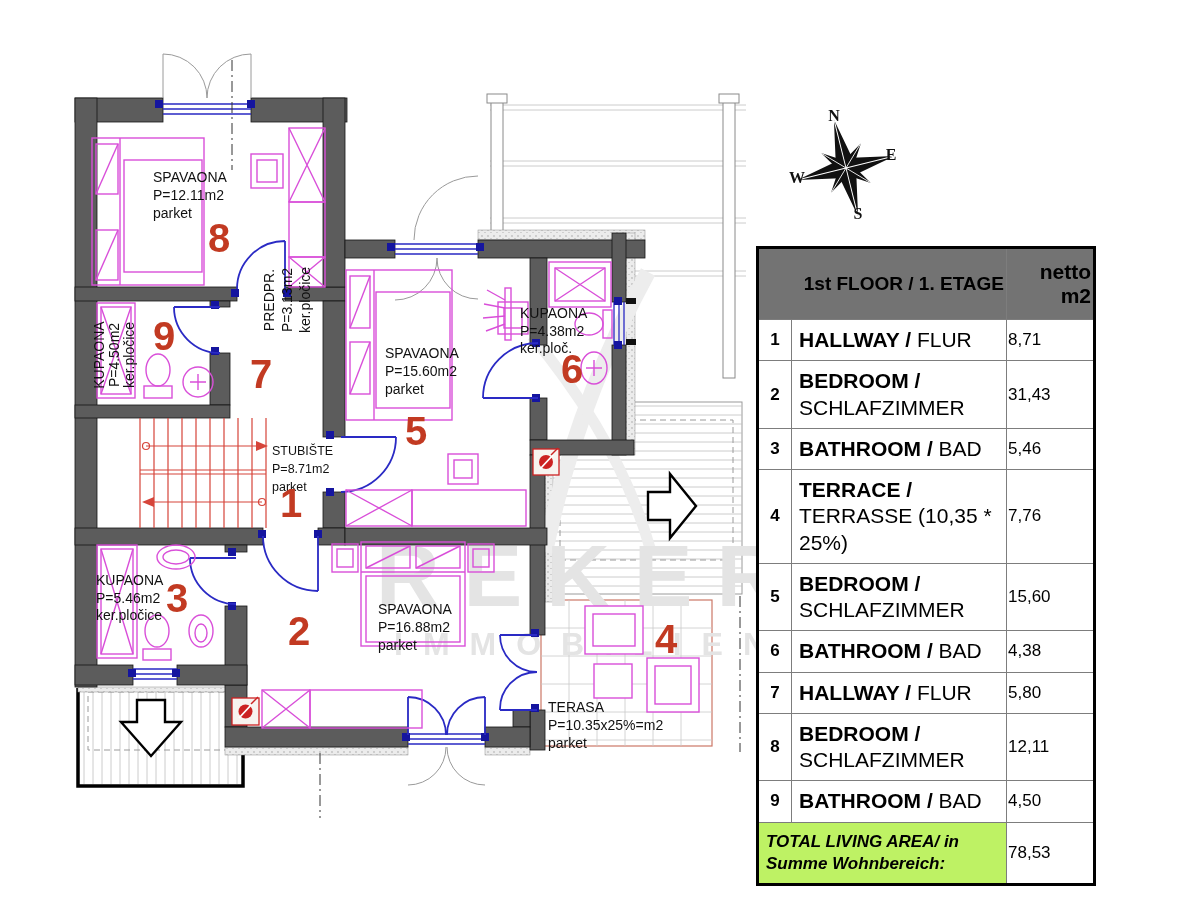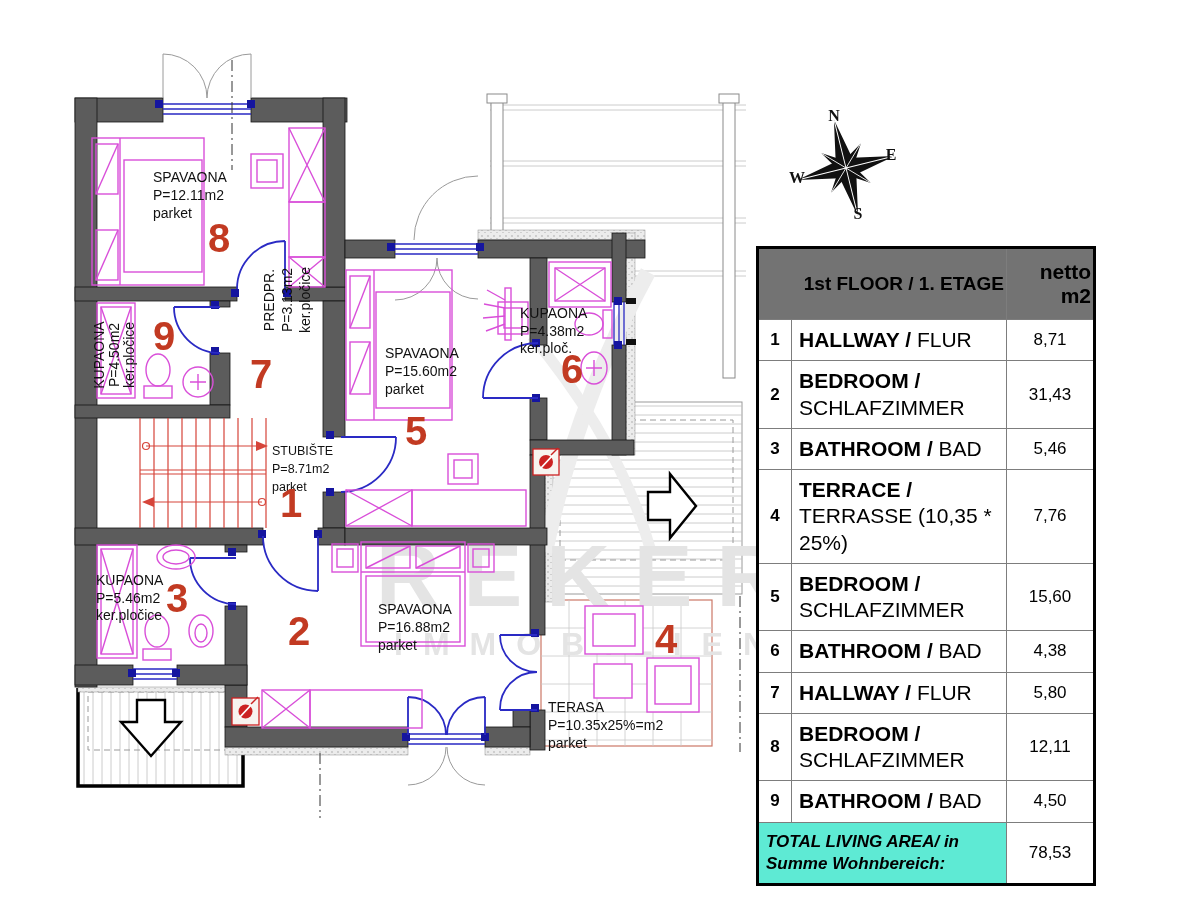--- a/index.html
+++ b/index.html
@@ -32,22 +32,22 @@
   .post{fill:#fff;stroke:#8a8a8a;stroke-width:1}
   
   .table-wrap{position:absolute;left:756px;top:246px;width:340px}
   .table-wrap table{border-collapse:collapse;width:100%;border:3px solid #000;background:#fff}
   .table-wrap td,.table-wrap th{border:1px solid #7d7d7d;vertical-align:middle}
   tr.hdr th{background:#737373;text-align:right;padding:11px 2px;font-size:19px}
   tr.hdr th.unit{font-size:21px}
   td.num{width:30px;text-align:center;font-weight:bold;font-size:17px}
   td.nm{padding:7px 7px;font-size:21px;line-height:1.25}
   td.nm .b{font-weight:bold}
-  td.val{width:84px;text-align:center;font-size:17px}
-  tr.tot td.lbl2{background:#5eead4;font-weight:bold;font-style:italic;font-size:17px;
+  td.val{width:84px;text-align:left;font-size:17px}
+  tr.tot td.lbl2{background:#bef264;font-weight:bold;font-style:italic;font-size:17px;
                  padding:8px 7px;line-height:1.3}
   tr.tot td.val{font-weight:normal}
 </style>
 </head>
 <body>
 
 <svg id="plan-svg" width="1200" height="900" viewBox="0 0 1200 900">
   <defs>
     <pattern id="plus" width="24" height="24" patternUnits="userSpaceOnUse">
       <path d="M12,6V18M6,12H18" stroke="#d94fd9" stroke-width="0.9" fill="none"></path>

